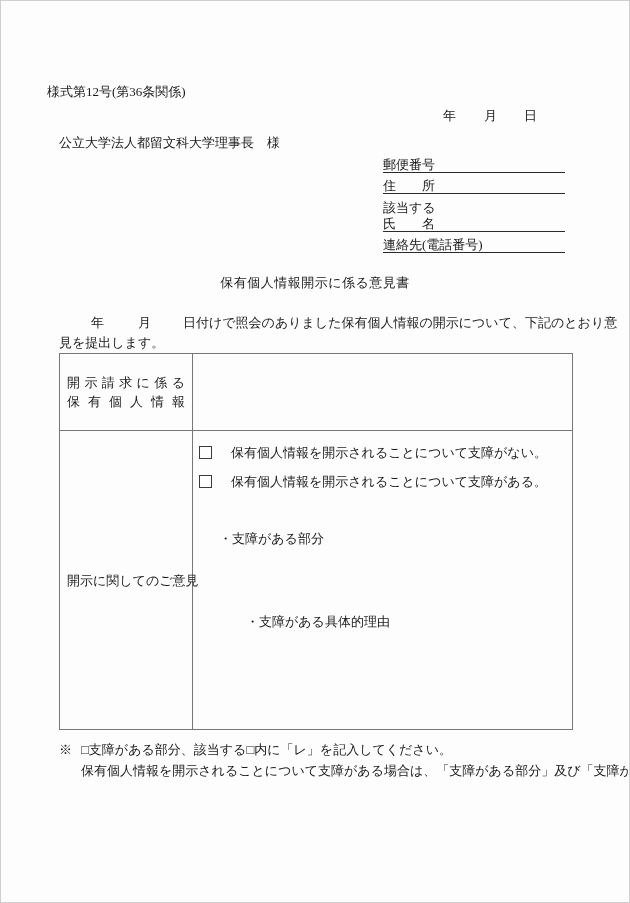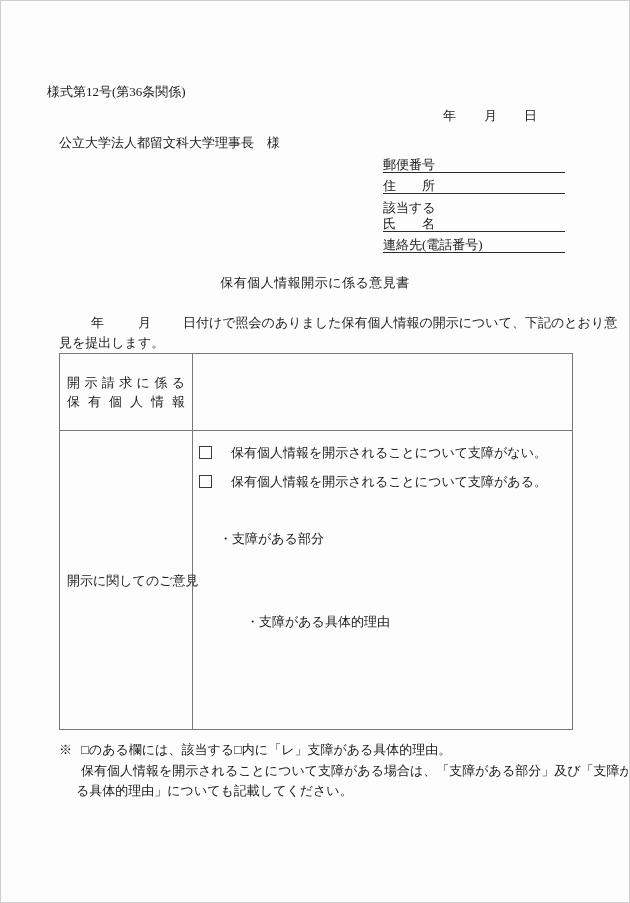--- a/index.html
+++ b/index.html
@@ -181,18 +181,17 @@
 
         <div class="bullet-line b-part">・支障がある部分</div>
 
         <div class="bullet-line b-reason">・支障がある具体的理由</div>
 
       </div>
     </div>
   </div>
 
   <div class="abs note-1">
-    <span>※</span><span class="note-text">□のある欄には、該当する□内に「レ」支障がある具体的理由。</span>
+    <span>※</span><span class="note-text">□支障がある部分、該当する□内に「レ」を記入してください。</span>
   </div>
   <div class="abs note-2">保有個人情報を開示されることについて支障がある場合は、「支障がある部分」及び「支障があ</div>
-  <div class="abs note-3">る具体的理由」についても記載してください。</div>
 
 </div>
 
 </body></html>

